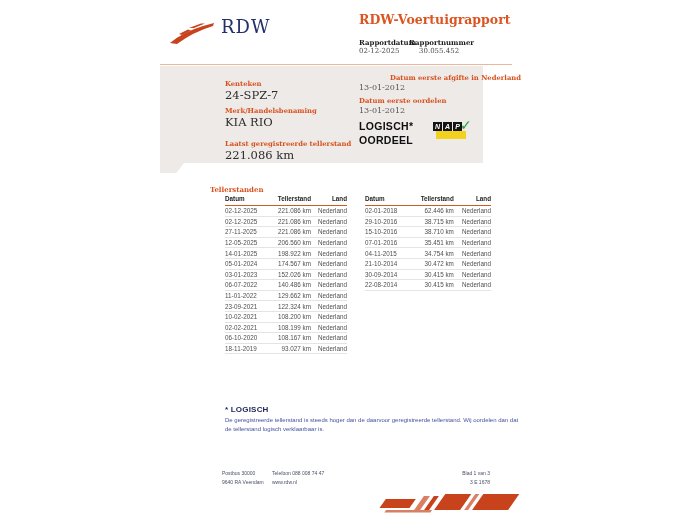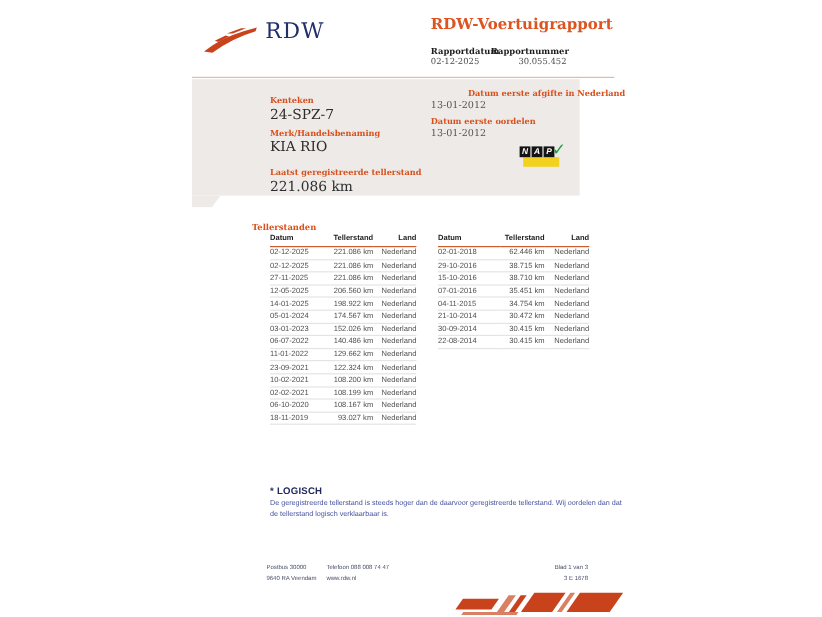--- a/index.html
+++ b/index.html
@@ -72,36 +72,40 @@
       <path d="M20 9 L32 4.5 L36 4.5 L25 9 Z"></path>
       <path d="M10 15 L19 10.5 L22 11.5 L13 16 Z"></path>
     </g>
   </svg>
   <div class="abs logo-text">RDW</div>
 
   <div class="abs report-title">RDW-Voertuigrapport</div>
   <div class="abs meta-label" style="left:359px;">Rapportdatum</div>
   <div class="abs meta-value" style="left:359px;">02-12-2025</div>
   <div class="abs meta-label" style="left:409px;">Rapportnummer</div>
-  <div class="abs meta-value" style="left:432px;text-align:right;">30.055.452</div>
+  <div class="abs meta-value" style="left:419px;text-align:right;">30.055.452</div>
   <div class="abs header-rule"></div>
 
   <div class="abs vehicle-box"></div>
   <div class="abs olabel" style="left:225px;top:80px;">Kenteken</div>
   <div class="abs big-value" style="left:225px;top:88px;">24-SPZ-7</div>
   <div class="abs olabel" style="left:225px;top:107px;">Merk/Handelsbenaming</div>
   <div class="abs big-value" style="left:225px;top:115px;">KIA RIO</div>
   <div class="abs olabel" style="left:225px;top:140px;">Laatst geregistreerde tellerstand</div>
   <div class="abs big-value" style="left:225px;top:148px;">221.086 km</div>
 
   <div class="abs olabel" style="left:359px;top:74px;margin-left:31px;">Datum eerste afgifte in Nederland</div>
   <div class="abs small-value" style="left:359px;top:83px;">13-01-2012</div>
   <div class="abs olabel" style="left:359px;top:97px;">Datum eerste oordelen</div>
   <div class="abs small-value" style="left:359px;top:106px;">13-01-2012</div>
 
+  <div class="abs oordeel" style="left:359px;top:120px;">
+    <div>LOGISCH*</div>
+    <div>OORDEEL</div>
+  </div>
 
   <div class="abs nap">
     <div class="nap-bar"></div>
     <div class="nap-box" style="left:0;">N</div>
     <div class="nap-box" style="left:10px;">A</div>
     <div class="nap-box" style="left:20px;">P</div>
     <div class="nap-check">✓</div>
   </div>
 
   <div class="abs section-heading">Tellerstanden</div>

